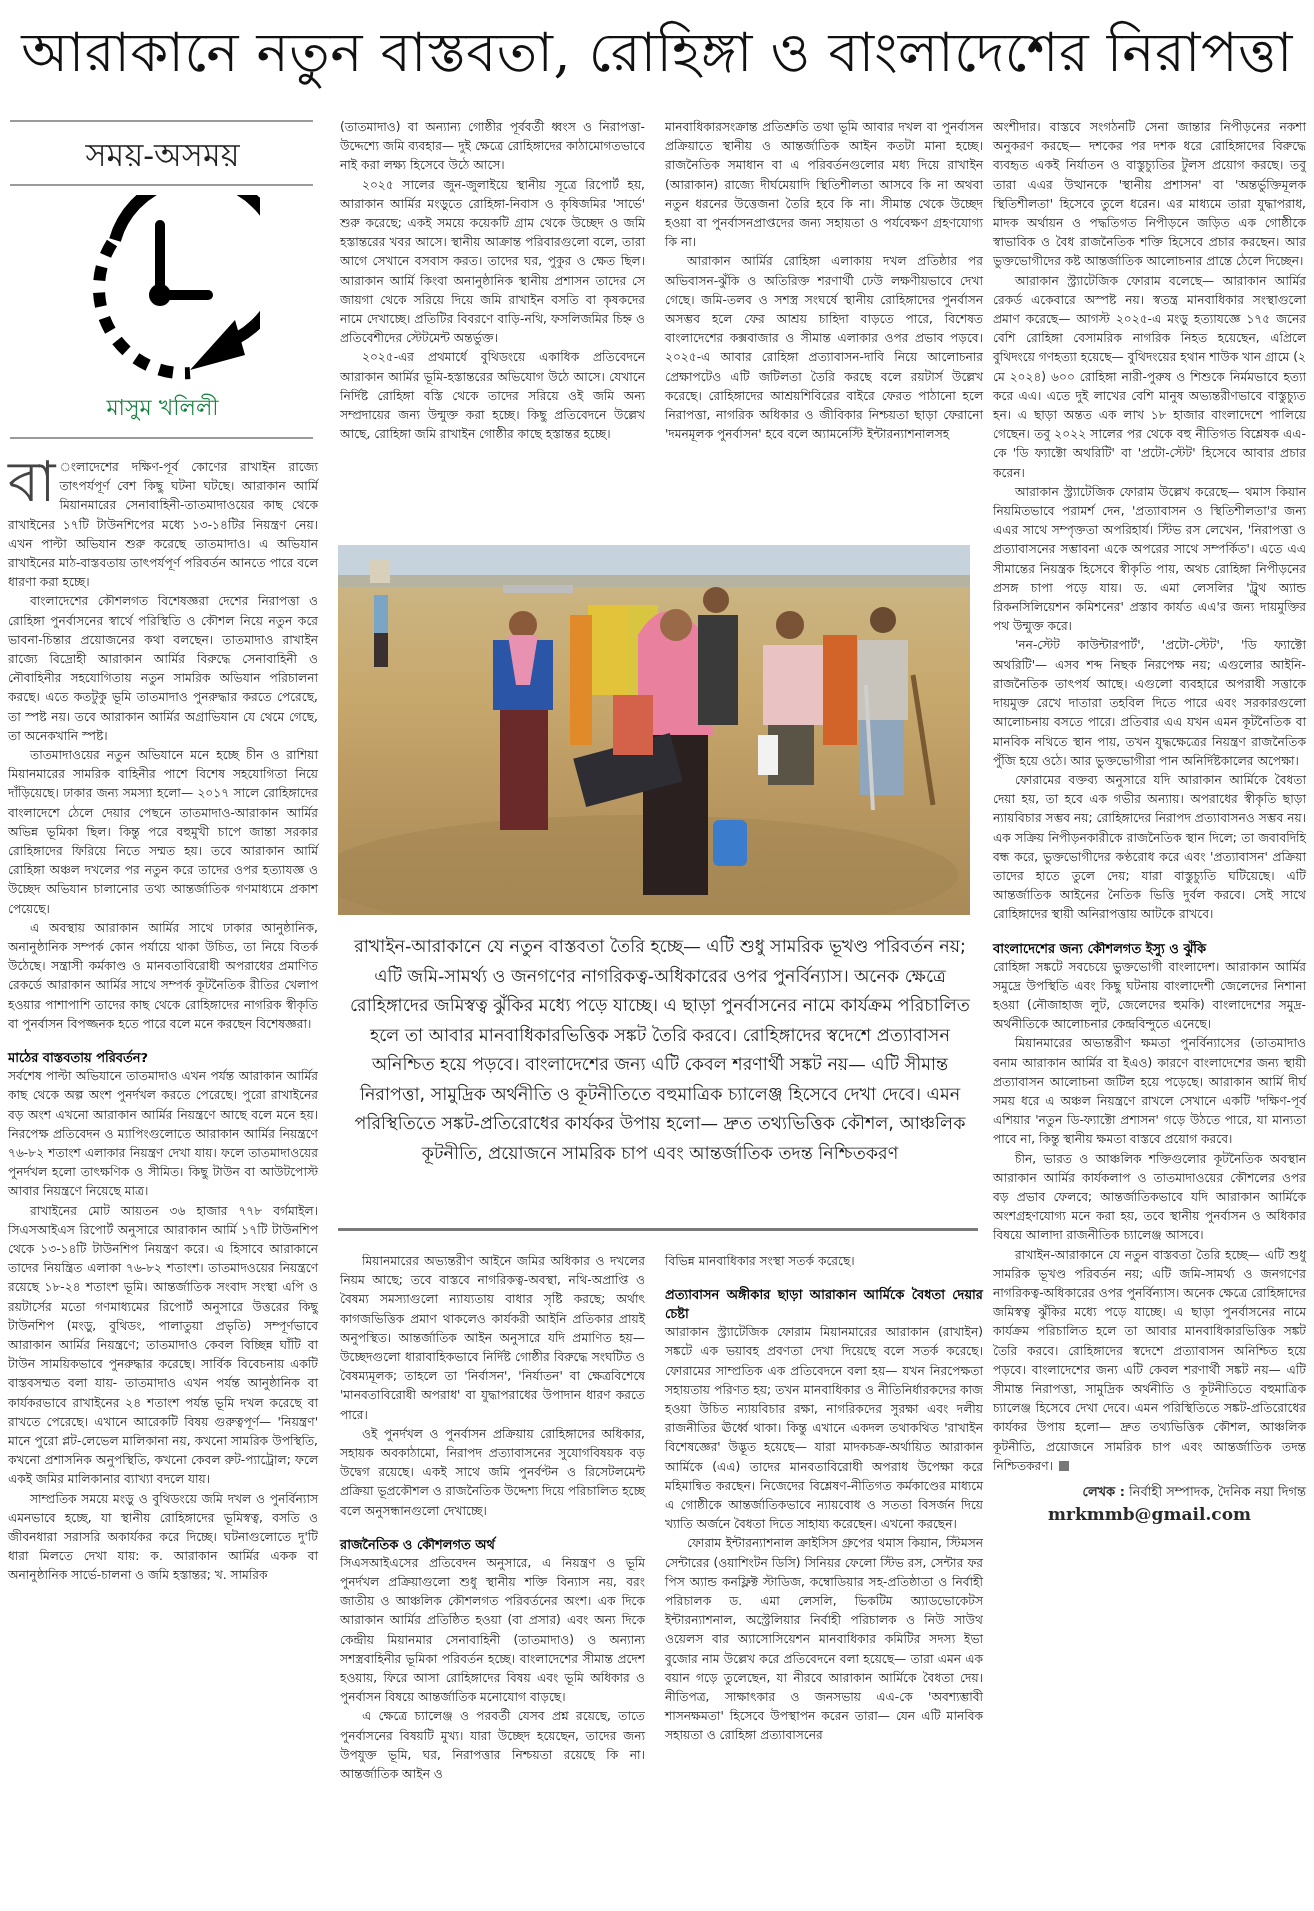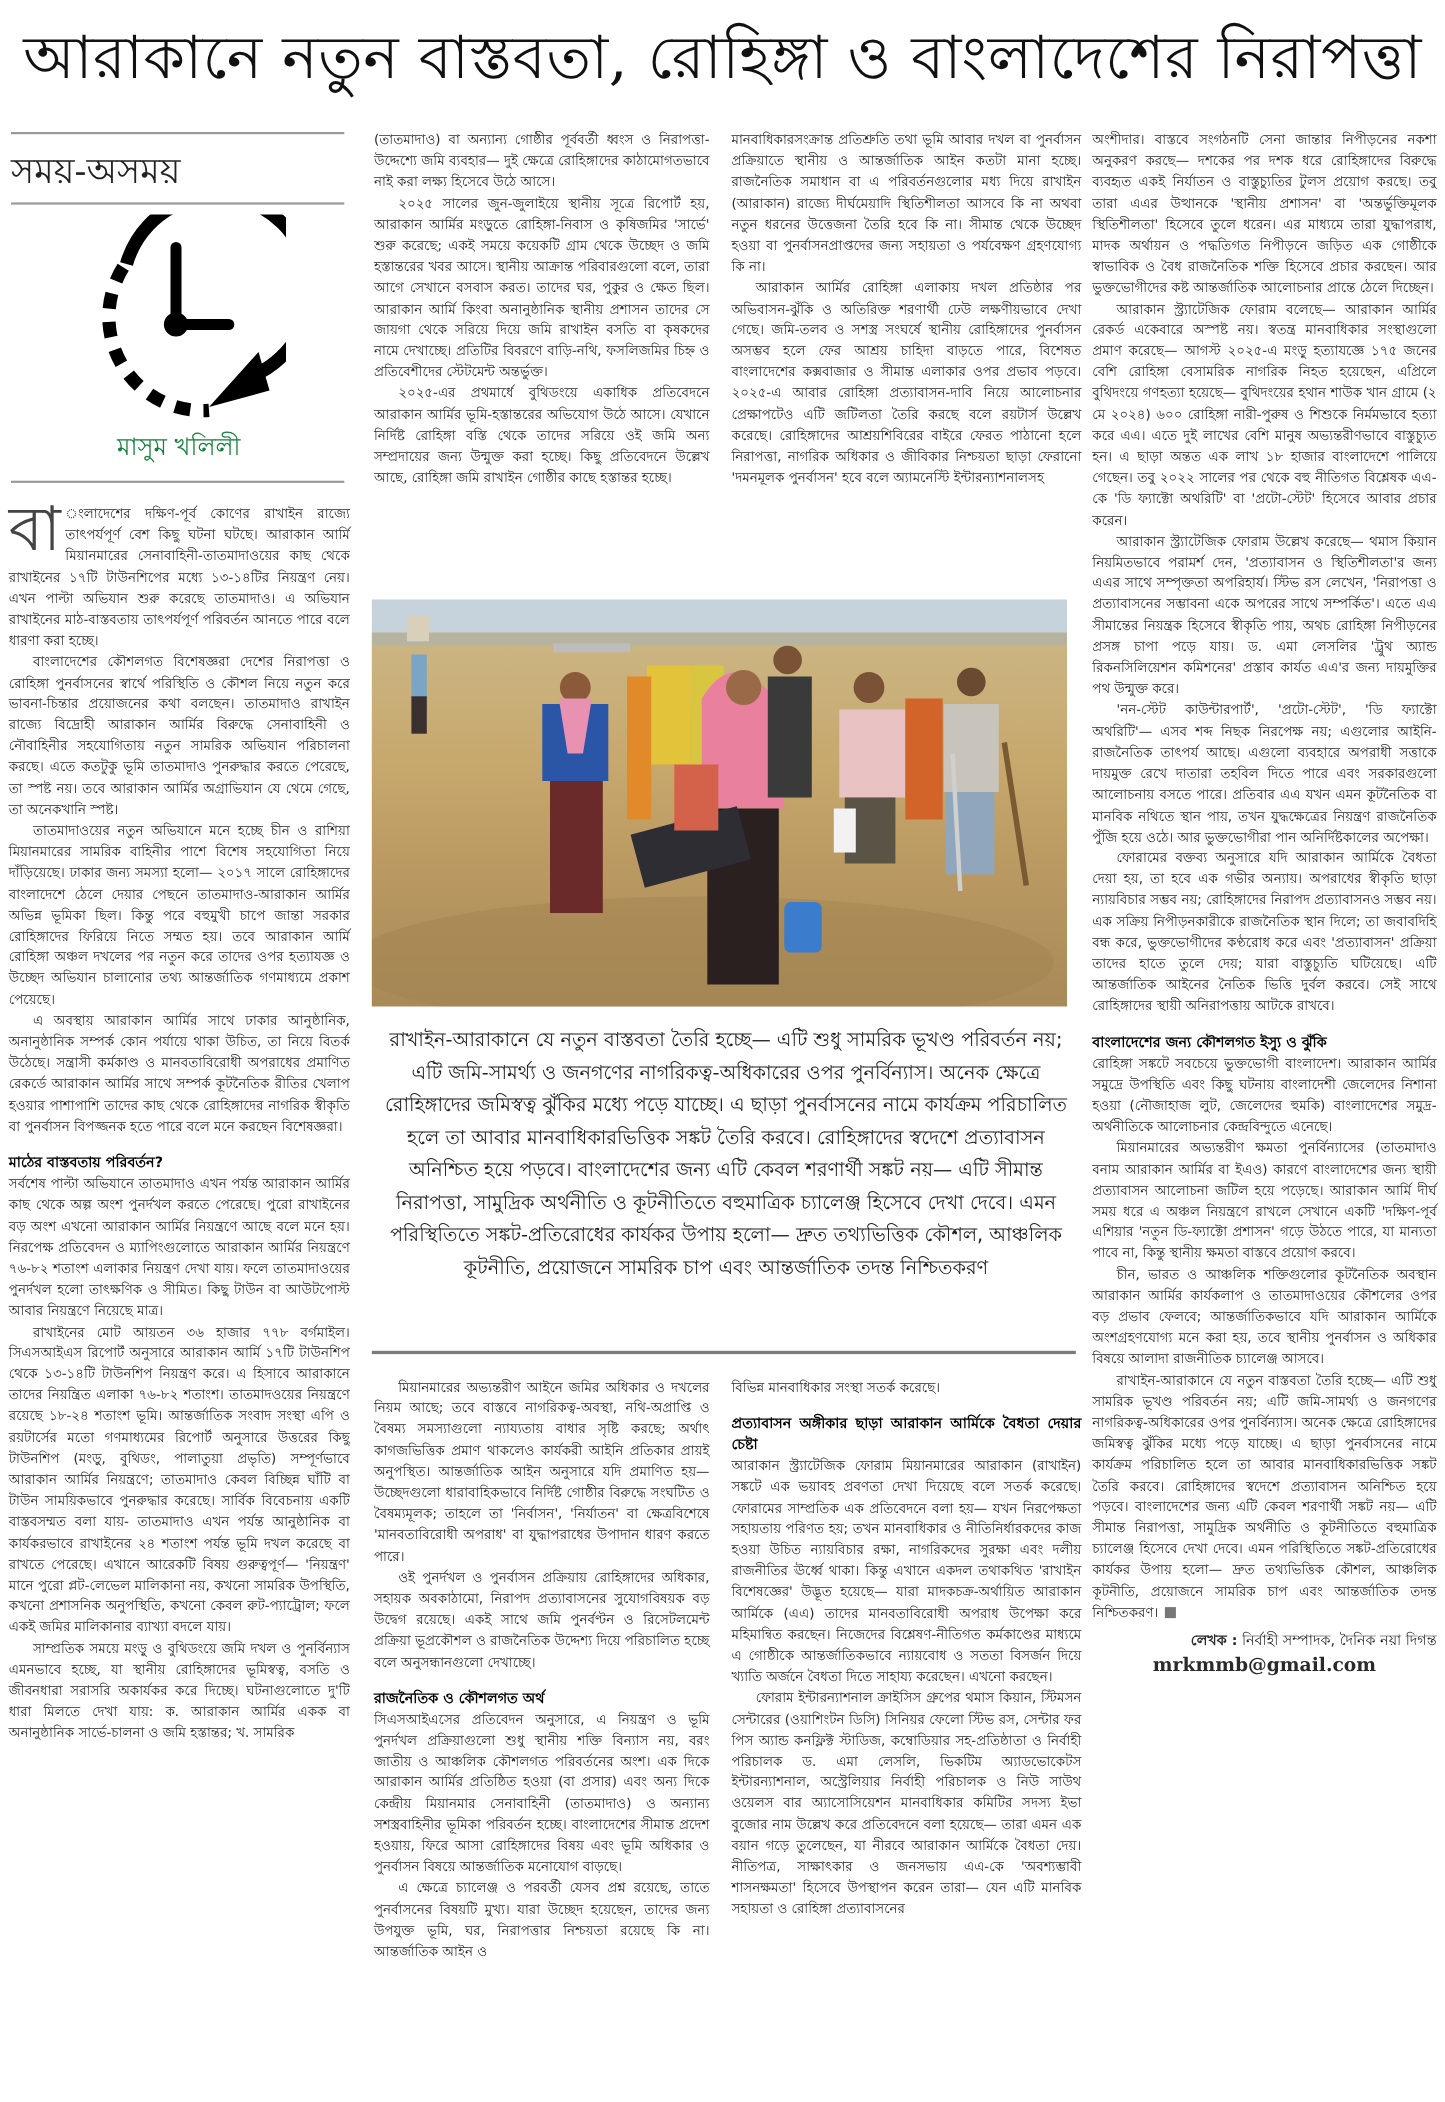--- a/index.html
+++ b/index.html
@@ -9,21 +9,21 @@
               font-family:"DejaVu Serif", serif; font-size:54px; line-height:90px; color:#111; letter-spacing:0.5px; }
   .col { position:absolute; font-size:12.2px; line-height:19.2px; text-align:justify; color:#2a2a2a; }
   .col p { margin:0; text-indent:22px; }
   .col p.noindent { text-indent:0; }
   .col h3 { margin:14px 0 0 0; font-size:13px; line-height:19px; font-weight:bold; color:#000000; }
   .c1 { left:8px; width:310px; }
   .c2 { left:340px; width:305px; }
   .c3 { left:665px; width:318px; }
   .c4 { left:993px; width:313px; }
   .rule { position:absolute; height:2px; background:#9a9a9a; }
-  .column-name { position:absolute; left:10px; top:130px; width:305px; text-align:left;
+  .column-name { position:absolute; left:10px; top:130px; width:305px; text-align:center;
                  font-family:"DejaVu Serif", serif; font-size:32px; line-height:50px; color:#222; }
   .clock { position:absolute; left:60px; top:195px; width:200px; height:190px; }
   .author { position:absolute; left:10px; top:390px; width:305px; text-align:center; font-size:22px; line-height:36px; color:#15803d; }
   .dropcap { float:left; font-family:"DejaVu Serif", serif; font-size:56px; line-height:48px; margin:0 4px 0 0; color:#444; }
   .photo { position:absolute; left:338px; top:545px; width:632px; height:370px; overflow:hidden;
            background:linear-gradient(180deg,#c9d6de 0%,#d8dde0 7%,#cbb583 10%,#c7a86d 40%,#b89760 70%,#a88a58 100%); }
   .pullquote { position:absolute; left:340px; top:932px; width:640px; text-align:center; font-size:17.5px;
                line-height:29.5px; color:#222; }
   .photo-sep { position:absolute; left:338px; top:1228px; width:640px; height:3px; background:#7a7a7a; }
   .byline { text-align:right; margin-top:6px; font-size:13px; }

